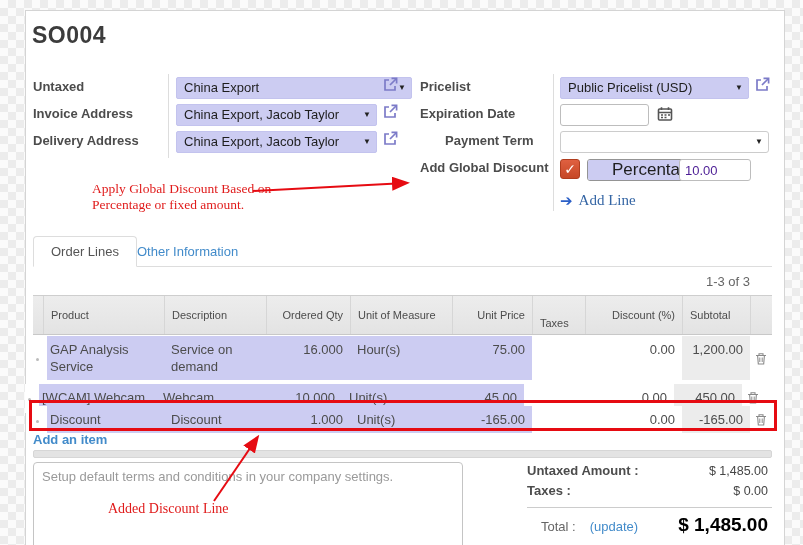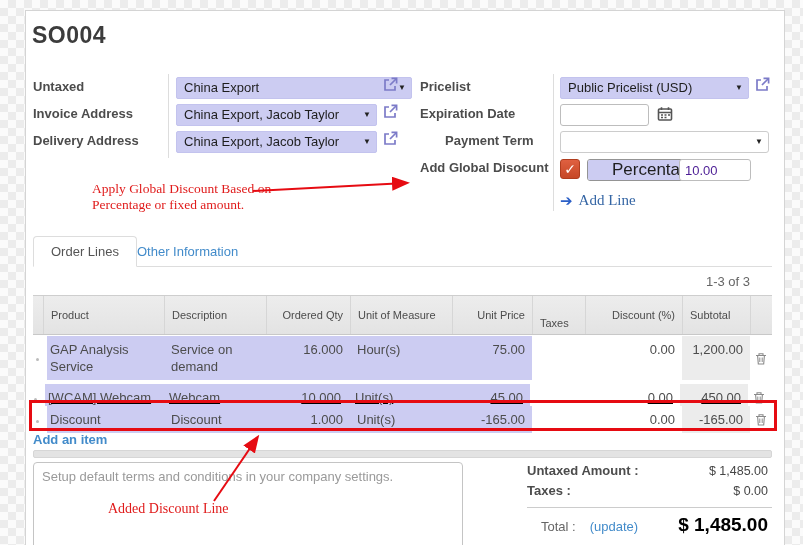--- a/index.html
+++ b/index.html
@@ -206,21 +206,21 @@
     <div class="td c-gray r">1,200.00</div>
     <div class="trashcell">
       <svg width="12" height="13" viewBox="0 0 12 13">
           <path d="M1 3.5 H11 M4 3.5 V1.8 H8 V3.5" stroke="#8a8a8a" fill="none" stroke-width="1.1"></path>
           <path d="M2.6 3.5 L3.3 12 H8.7 L9.4 3.5" stroke="#8a8a8a" fill="none" stroke-width="1.1"></path>
           <path d="M4.8 5.5 V10 M7.2 5.5 V10" stroke="#8a8a8a" fill="none" stroke-width="1"></path>
         </svg>
     </div>
   </div>
 
-  <div class="abs grid trow" style="left:31px;top:384px;text-decoration:underline;">
+  <div class="abs grid trow" style="left:25px;top:384px;">
     <div class="td c-handle">
         <span class="dot"></span>
       </div>
     <div class="td c-lav">[WCAM] Webcam</div>
     <div class="td c-lav">Webcam</div>
     <div class="td c-lav r">10.000</div>
     <div class="td c-lav">Unit(s)</div>
     <div class="td c-lav r">45.00</div>
     <div class="td c-white"></div>
     <div class="td c-white r">0.00</div>

